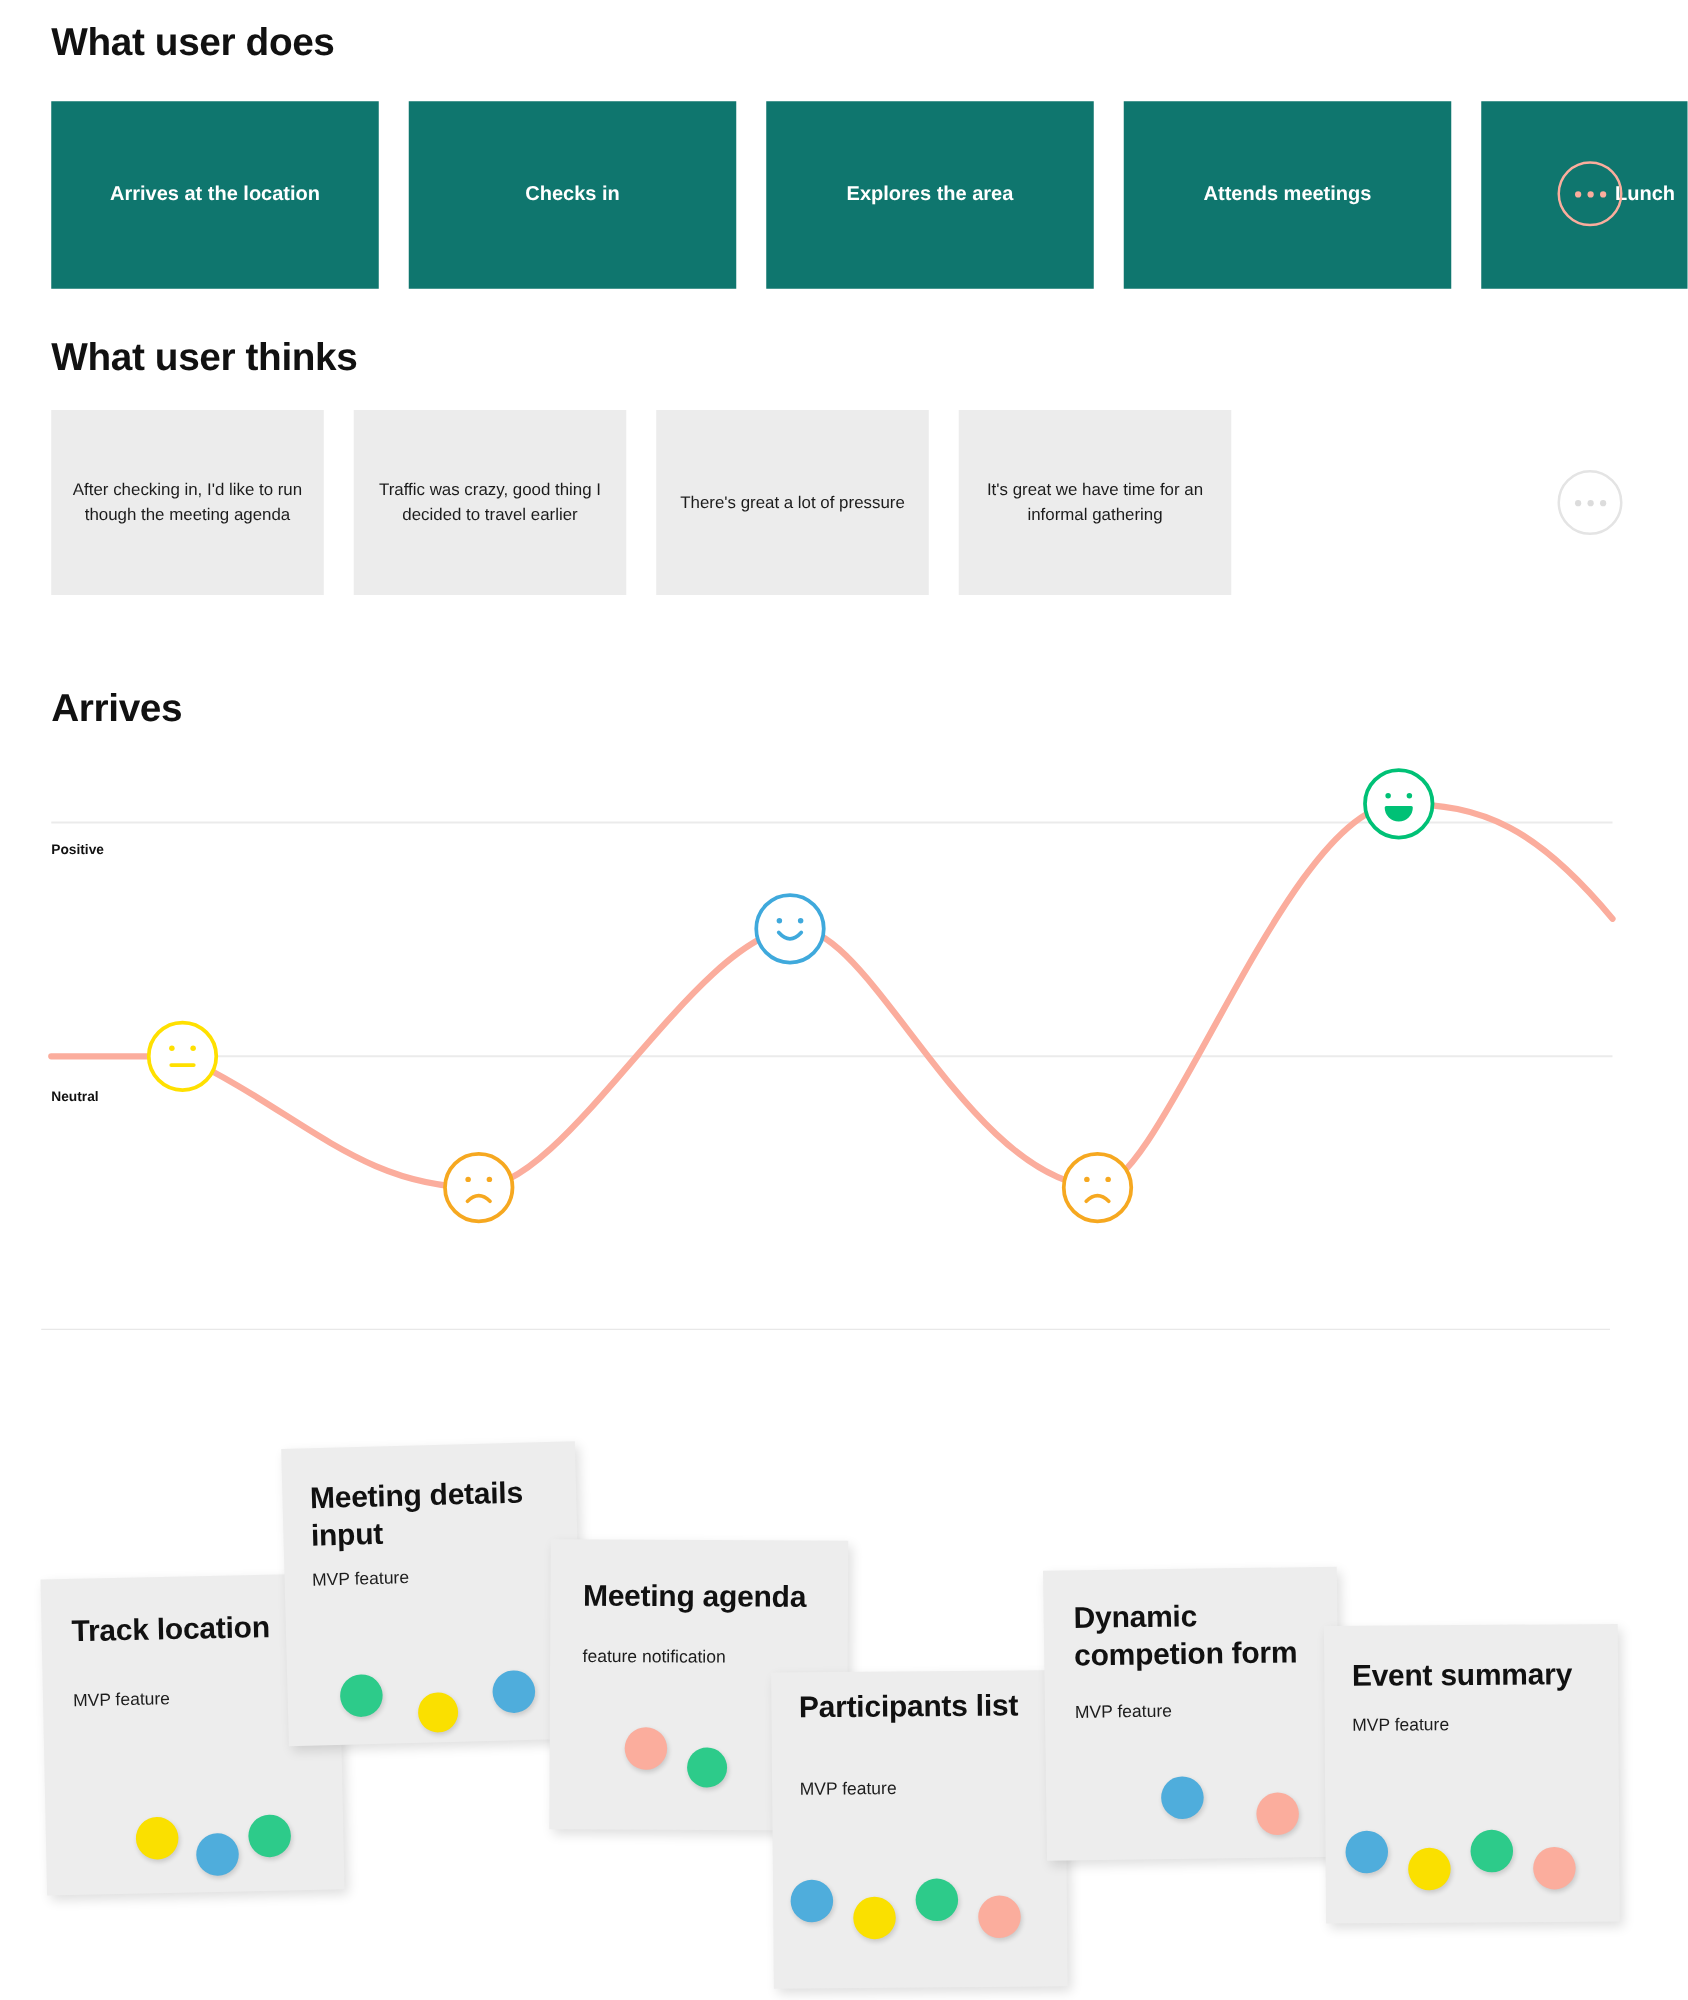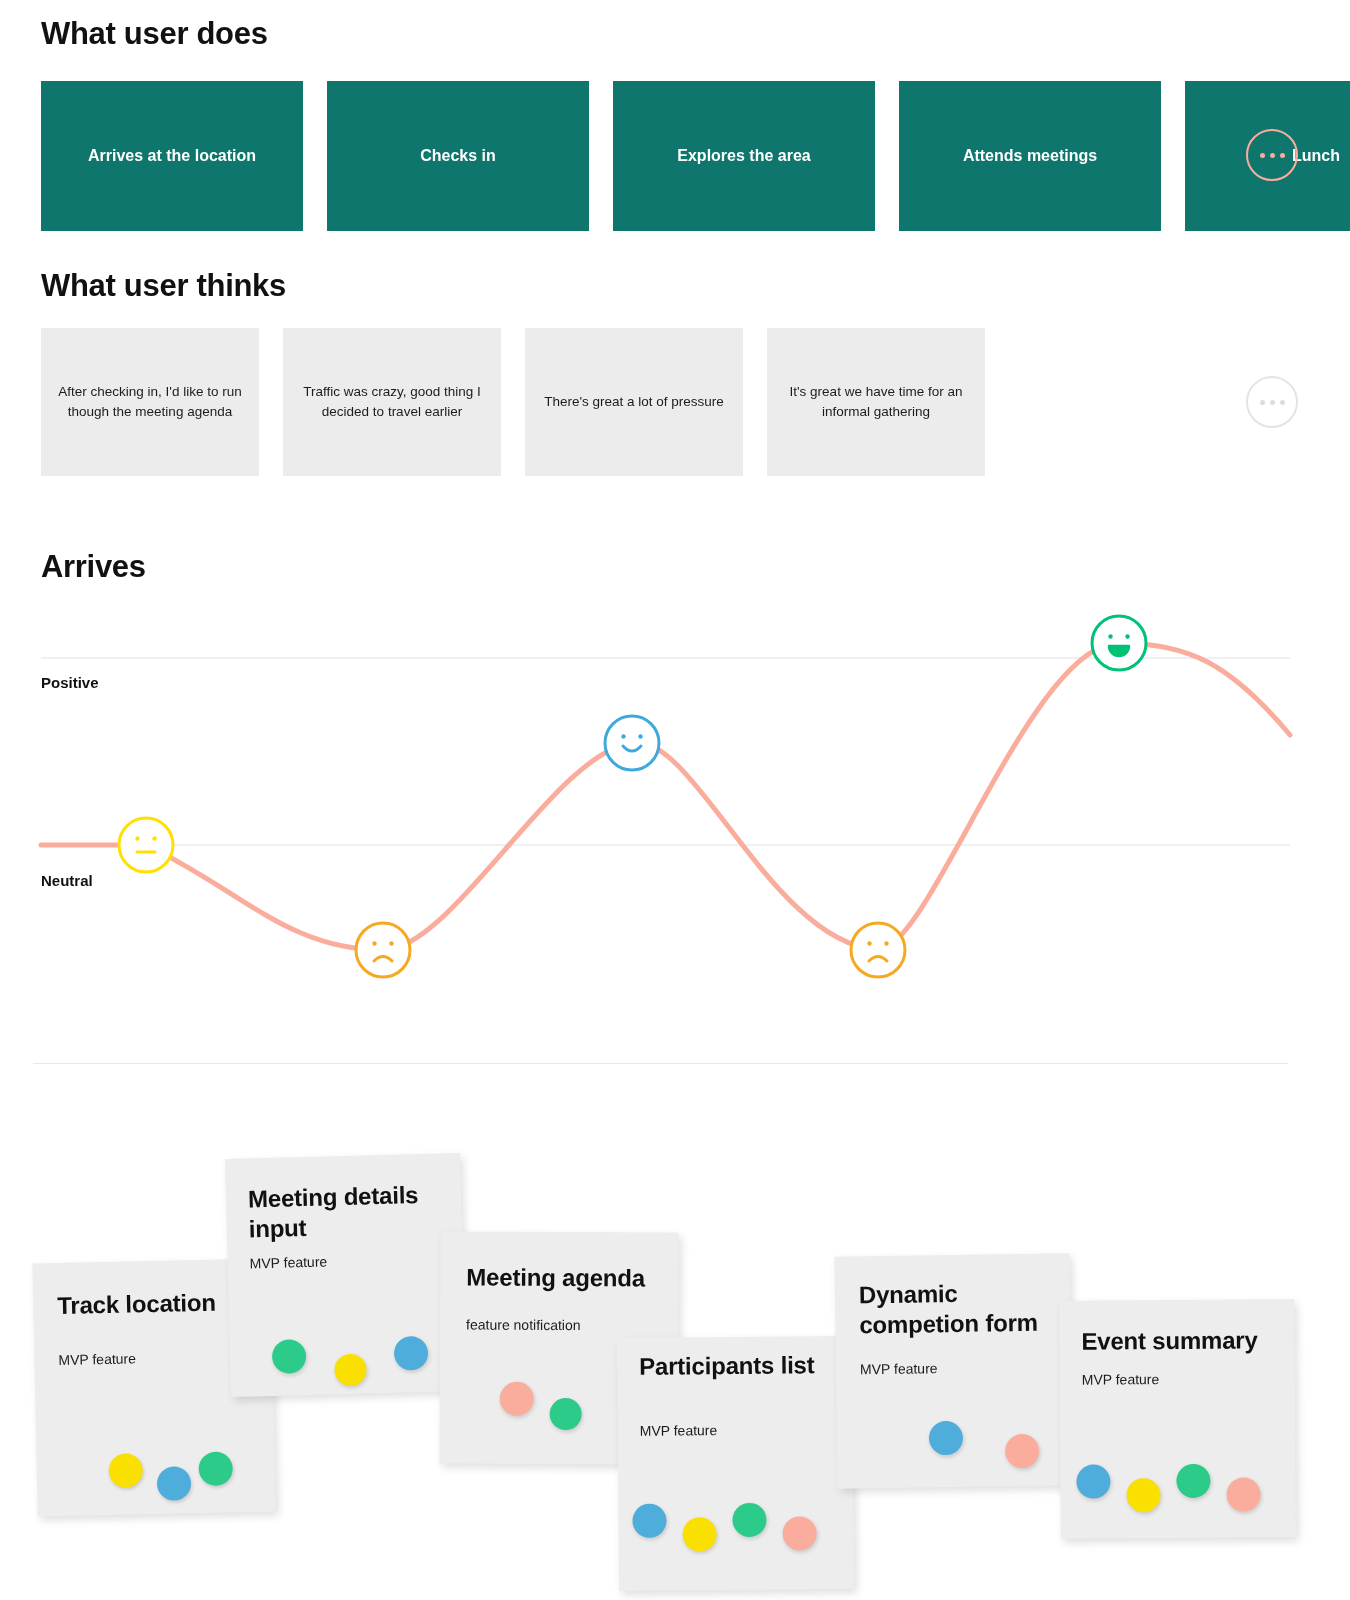--- a/index.html
+++ b/index.html
@@ -89,21 +89,21 @@
   }
 
   
   #chart-area {
     position: absolute;
     left: 0px; top: 600px;
     width: 1350px; height: 470px;
   }
   .axis-label {
     position: absolute;
-    font-size: 15px;
+    font-size: 11px;
     font-weight: bold;
     color: #111111;
   }
   #lbl-positive { left: 41px; top: 74px; }
   #lbl-neutral  { left: 41px; top: 272px; }
 
   
   #bottom-divider {
     position: absolute;
     left: 33px; top: 1063px;

